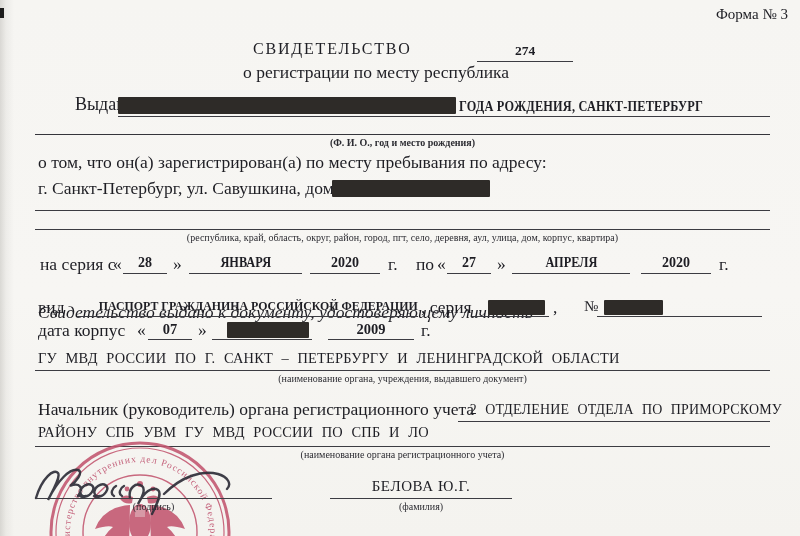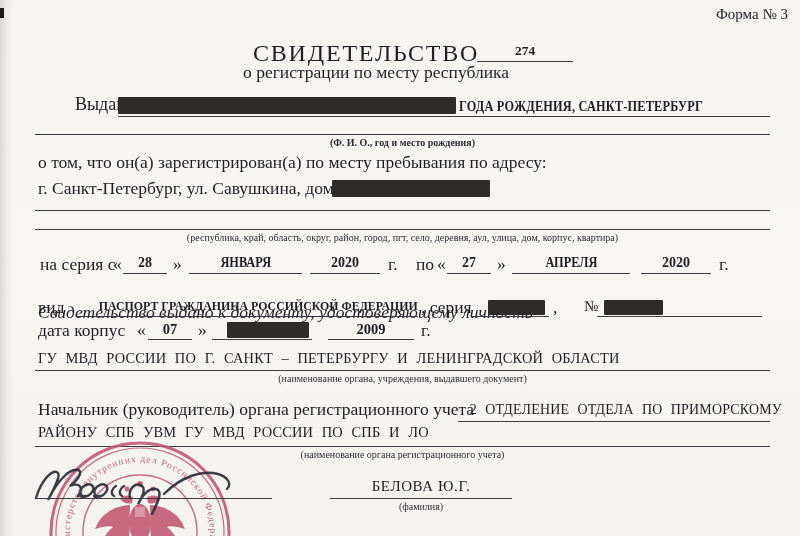--- a/index.html
+++ b/index.html
@@ -19,21 +19,21 @@
   .center{text-align:center;}
   .line{border-bottom:1.6px solid #3c3c42;}
   .thickline{border-bottom:1.9px solid #35353b;}
   .redact{background:#2e2b28;border-radius:1px;}
   .val{font-weight:bold;font-size:14px;line-height:20px;text-align:center;}
   .valn{font-weight:bold;font-size:14.5px;line-height:20px;text-align:center;}
   .cond{display:inline-block;transform:scaleX(0.88);transform-origin:left center;white-space:nowrap;}
   .condc{display:inline-block;transform:scaleX(0.88);transform-origin:center center;white-space:nowrap;}
   .fill-upper{font-weight:bold;font-size:14px;letter-spacing:.2px;}
   .org{font-size:15px;letter-spacing:.2px;word-spacing:5px;white-space:nowrap;}
-  .title{font-size:24px;letter-spacing:1.8px;}
+  .title{font-size:16px;letter-spacing:1.8px;}
   .corner-mark{background:#1b1b1b;}
 </style>
 </head>
 <body>
 
 <div class="page">
 
   <div class="abs corner-mark" style="left:0;top:8px;width:4px;height:10px;"></div>
 
   <div class="abs fs15" style="left:716px;top:6px;">Форма № 3</div>
@@ -141,17 +141,18 @@
   <svg class="abs" style="left:30px;top:456px;" width="215" height="62" viewBox="0 0 215 62">
     <path d="M6 42 C12 22 24 12 28 17 C31 21 22 36 18 44 C28 24 40 12 48 14 C54 16 46 26 40 30 C50 26 54 32 48 40
              M56 40 C50 42 48 34 54 30 C60 26 66 30 62 36 C59 41 52 42 50 40
              M70 40 C64 42 62 34 68 30 C74 26 80 30 76 36 C73 41 66 42 64 40
              M84 40 C80 38 82 32 86 30
              M92 40 C88 38 90 32 94 30
              M100 42 C98 32 106 26 112 30 C116 33 112 42 108 48 C114 36 122 30 128 34 C132 37 128 46 122 58
              M134 38 C152 20 172 14 188 18 C198 21 202 28 197 33" stroke="#2e2e38" stroke-width="2.4" fill="none" stroke-linecap="round" opacity=".92"></path>
   </svg>
   <div class="abs line" style="left:35px;top:478px;width:237px;height:20px;"></div>
+  <div class="abs cap center" style="left:35px;top:501px;width:237px;">(подпись)</div>
 
   <div class="abs line center" style="left:330px;top:478px;width:182px;height:20px;font-size:15px;letter-spacing:.6px;">БЕЛОВА  Ю.Г.</div>
   <div class="abs cap center" style="left:330px;top:501px;width:182px;">(фамилия)</div>
 
 </div>
 
 </body></html>

